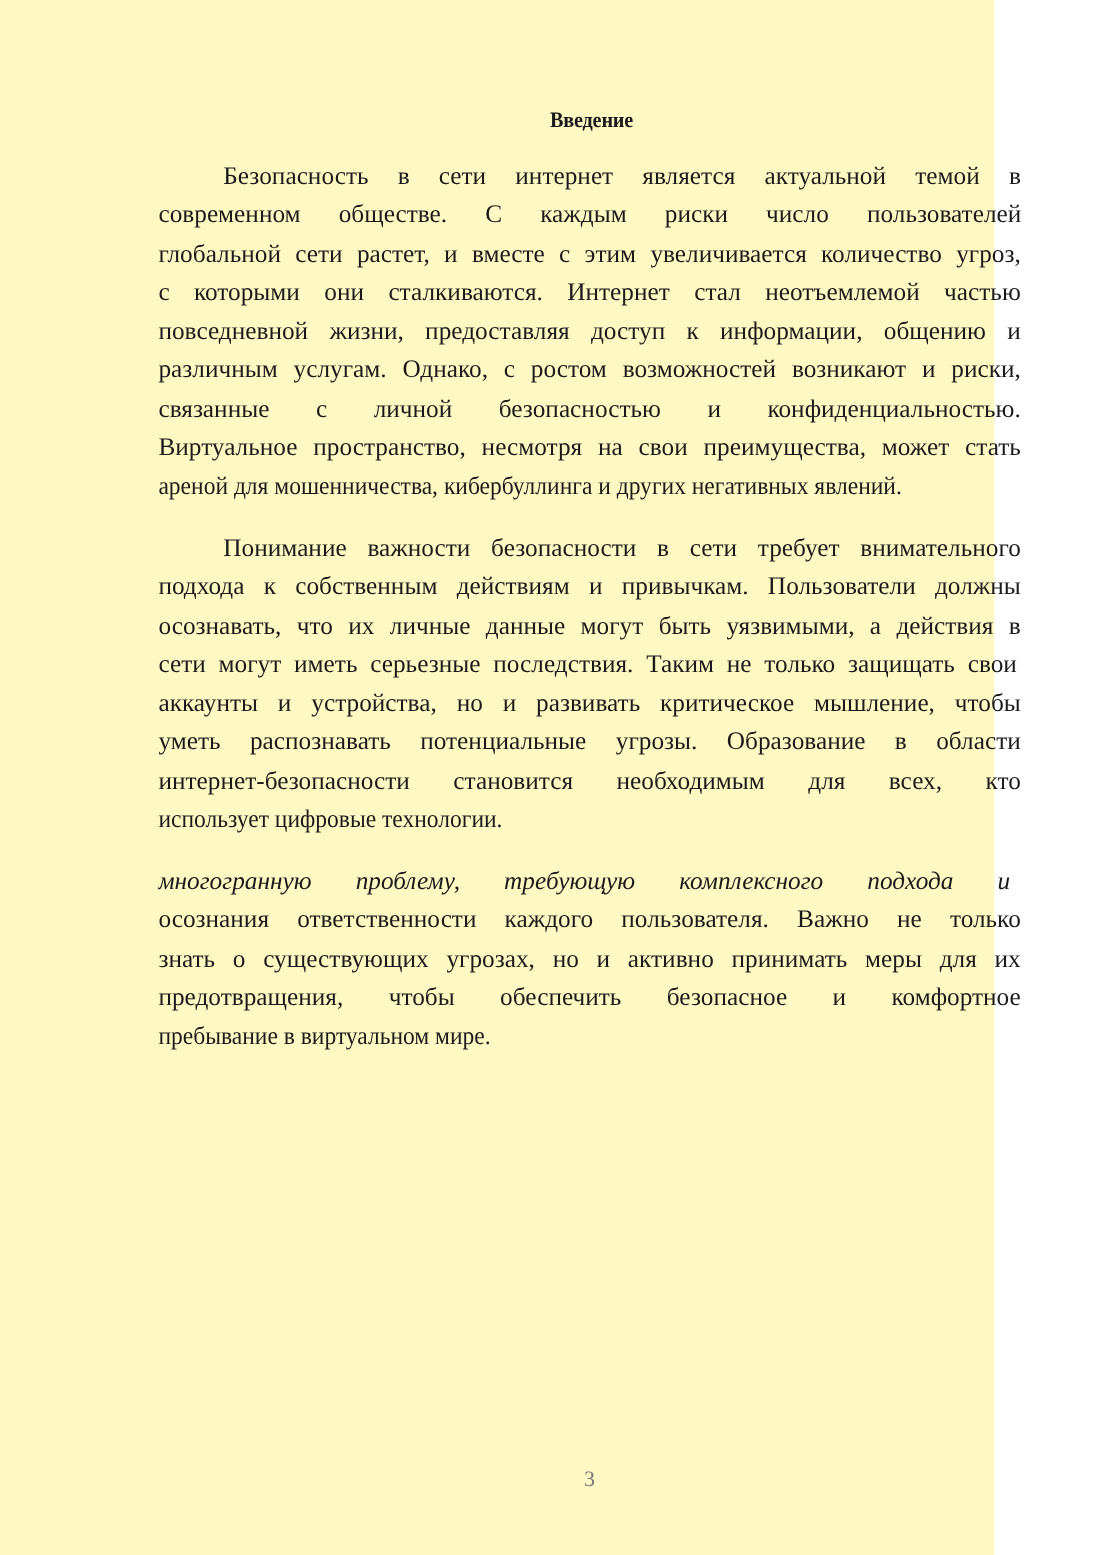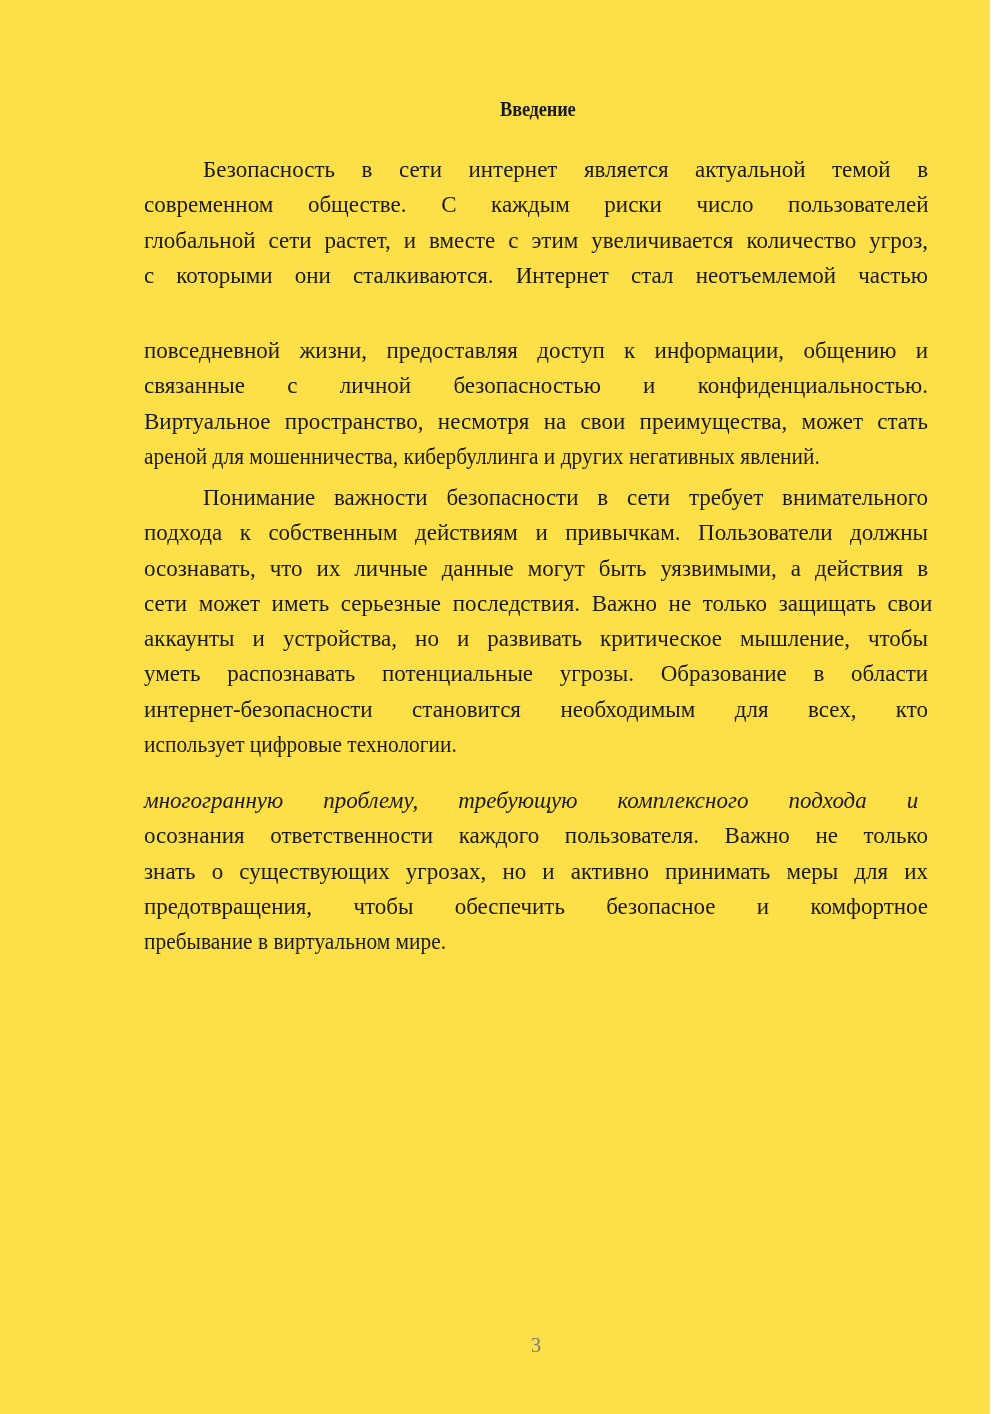--- a/index.html
+++ b/index.html
@@ -12,23 +12,23 @@
       height: 1414px;
       position: relative;
       overflow: hidden;
       font-family: "Liberation Serif", "DejaVu Serif", serif;
       color: #1a1a1a;
     }
     .page {
       position: absolute;
       left: 0;
       top: 0;
-      width: 990px;
+      width: 904px;
       height: 1414px;
-      background: #fde047;
+      background: #fef9c3;
     }
     .title {
       position: absolute;
       left: 0;
       width: 1000px;
       top: 98px;
       text-align: center;
       font-weight: bold;
       font-size: 20px;
       letter-spacing: -0.2px;
@@ -73,36 +73,37 @@
   </style>
 </head>
 <body>
 
 <div class="page">
 
   <div class="title">
     <span>Введение</span>
   </div>
 
-  <div class="body-block" style="top:152px;">
+  <div class="body-block" style="top:142px;">
     <span class="line indent" style="word-spacing: 20.77px; text-align: left; text-align-last: left;">Безопасность в сети интернет является актуальной темой в</span>
     <span class="line" style="word-spacing: 28.86px; text-align: left; text-align-last: left;">современном обществе. С каждым риски число пользователей</span>
     <span class="line" style="word-spacing: 7.24px; text-align: left; text-align-last: left;">глобальной сети растет, и вместе с этим увеличивается количество угроз,</span>
     <span class="line" style="word-spacing: 16.41px; text-align: left; text-align-last: left;">с которыми они сталкиваются. Интернет стал неотъемлемой частью</span>
-    <span class="line" style="word-spacing: 13.59px; text-align: center; text-align-last: left; margin-top: 40px;">повседневной жизни, предоставляя доступ к информации, общению и</span>
+    <span class="line" style="word-spacing: 13.59px; text-align: center; text-align-last: left;">повседневной жизни, предоставляя доступ к информации, общению и</span>
+    <span class="line" style="word-spacing: 8.61px; text-align: left; text-align-last: left;">различным услугам. Однако, с ростом возможностей возникают и риски,</span>
     <span class="line" style="word-spacing: 36.53px; text-align: left; text-align-last: left;">связанные с личной безопасностью и конфиденциальностью.</span>
     <span class="line" style="word-spacing: 8.61px; text-align: left; text-align-last: left;">Виртуальное пространство, несмотря на свои преимущества, может стать</span>
     <span class="line last" style="transform: scaleX(0.93); transform-origin: left center;">ареной для мошенничества, кибербуллинга и других негативных явлений.</span>
   </div>
 
   <div class="body-block" style="top:480px;">
     <span class="line indent" style="word-spacing: 13.1px; text-align: left; text-align-last: left;">Понимание важности безопасности в сети требует внимательного</span>
     <span class="line" style="word-spacing: 11.75px; text-align: left; text-align-last: left;">подхода к собственным действиям и привычкам. Пользователи должны</span>
     <span class="line" style="word-spacing: 8.21px; text-align: left; text-align-last: left;">осознавать, что их личные данные могут быть уязвимыми, а действия в</span>
-    <span class="line" style="word-spacing: 5.86px; text-align: left; text-align-last: left;">сети может иметь серьезные последствия. Важно не только защищать свои</span>
+    <span class="line" style="word-spacing: 5.86px; text-align: left; text-align-last: left;">сети могут иметь серьезные последствия. Таким не только защищать свои</span>
     <span class="line" style="word-spacing: 12.29px; text-align: center; text-align-last: left;">аккаунты и устройства, но и развивать критическое мышление, чтобы</span>
     <span class="line" style="word-spacing: 20.98px; text-align: left; text-align-last: left;">уметь распознавать потенциальные угрозы. Образование в области</span>
     <span class="line" style="word-spacing: 33.73px; text-align: center; text-align-last: left;">интернет-безопасности становится необходимым для всех, кто</span>
     <span class="line last" style="transform: scaleX(0.93); transform-origin: left center;">использует цифровые технологии.</span>
   </div>
 
   <div class="body-block" style="top:783px;">
     <span class="line" style="word-spacing: 34.27px; text-align: left; text-align-last: left; font-style: italic;">многогранную проблему, требующую комплексного подхода и</span>
     <span class="line" style="word-spacing: 19.85px; text-align: left; text-align-last: left;">осознания ответственности каждого пользователя. Важно не только</span>
     <span class="line" style="word-spacing: 10.37px; text-align: left; text-align-last: left;">знать о существующих угрозах, но и активно принимать меры для их</span>

